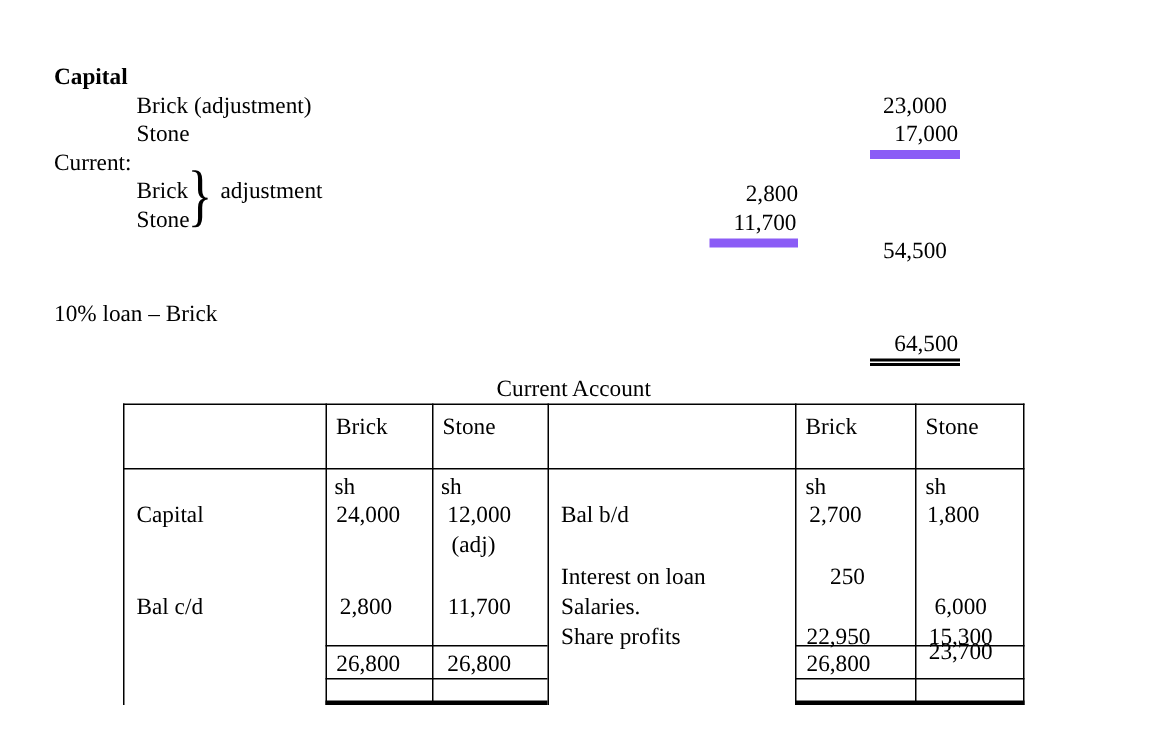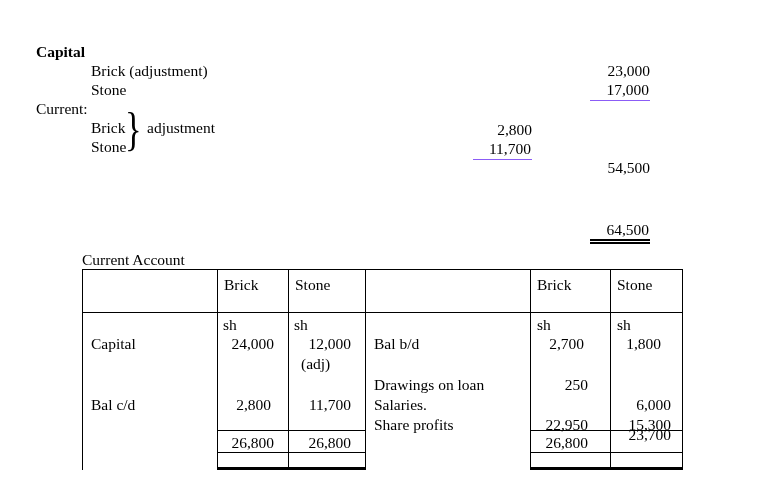--- a/index.html
+++ b/index.html
@@ -2,32 +2,32 @@
 <html><head>
 <meta charset="utf-8">
 <style>
   html,body{margin:0;padding:0;background:#ffffff;}
   #page{position:relative;width:766px;height:496px;background:#ffffff;
         font-family:"Liberation Serif",serif;font-size:15.5px;color:#000;overflow:hidden;}
   .abs{position:absolute;white-space:nowrap;line-height:19px;}
   .b{font-weight:bold;}
   
   .num-mid{position:absolute;left:452px;width:80px;text-align:right;line-height:19px;}
-  .num-right{position:absolute;left:570px;width:80px;text-align:right;line-height:19px;}
-  .u{display:inline-block;border-bottom:1px solid #8b5cf6;padding:0 1px 1px 16px;}
+  .num-right{position:absolute;left:570px;width:80px;text-align:center;line-height:19px;}
+  .u{display:inline-block;border-bottom:6px solid #8b5cf6;padding:0 1px 1px 16px;}
   .uu{display:inline-block;border-bottom:5px double #000;padding:0 1px 0 16px;}
   .brace{position:absolute;left:125px;top:107px;font-size:46px;line-height:46px;
          font-weight:400;transform:scaleX(.75);transform-origin:left center;}
   
   #acct{position:absolute;left:82px;top:269px;width:602px;height:203px;}
   .vln{position:absolute;top:0;width:1px;height:201px;background:#000;}
   .hln{position:absolute;height:1px;background:#000;}
   .hln3{position:absolute;height:3px;background:#000;}
   .tc{position:absolute;line-height:19px;white-space:nowrap;}
-  .tr{text-align:right;}
+  .tr{text-align:center;}
 </style>
 </head>
 <body>
 
 <div id="page">
 
   <div class="abs b" style="left:36px;top:42px">Capital</div>
 
   <div class="abs" style="left:91px;top:61px">Brick (adjustment)</div>
   <div class="num-right" style="top:61px">23,000</div>
@@ -41,24 +41,25 @@
   <div class="brace">}</div>
   <div class="abs" style="left:147px;top:118px">adjustment</div>
   <div class="num-mid" style="top:120px">2,800</div>
 
   <div class="abs" style="left:91px;top:137px">Stone</div>
   <div class="num-mid" style="top:139px"><span class="u">11,700</span></div>
 
   <div class="num-right" style="top:158px">54,500</div>
 
 
+  <div class="abs" style="left:36px;top:200px">10% loan – Brick</div>
 
   <div class="num-right" style="top:220px"><span class="uu">64,500</span></div>
 
-  <div class="abs" style="left:82px;top:250px;width:601px;text-align:left;white-space:nowrap">Current Account</div>
+  <div class="abs" style="left:82px;top:250px;width:601px;text-align:center;white-space:nowrap">Current Account</div>
 
   <div id="acct">
 
     <div class="vln" style="left:0"></div>
     <div class="vln" style="left:135px"></div>
     <div class="vln" style="left:206px"></div>
     <div class="vln" style="left:283px"></div>
     <div class="vln" style="left:448px"></div>
     <div class="vln" style="left:528px"></div>
     <div class="vln" style="left:600px"></div>
@@ -85,21 +86,21 @@
     <div class="tc tr" style="left:135px;top:126px;width:54px">2,800</div>
     <div class="tc tr" style="left:135px;top:164px;width:57px">26,800</div>
 
     <div class="tc" style="left:212px;top:46px">sh</div>
     <div class="tc tr" style="left:206px;top:65px;width:63px">12,000</div>
     <div class="tc" style="left:219px;top:85px">(adj)</div>
     <div class="tc tr" style="left:206px;top:126px;width:63px">11,700</div>
     <div class="tc tr" style="left:206px;top:164px;width:63px">26,800</div>
 
     <div class="tc" style="left:292px;top:65px">Bal b/d</div>
-    <div class="tc" style="left:292px;top:106px">Drawings on loan</div>
+    <div class="tc" style="left:292px;top:106px">Interest on loan</div>
     <div class="tc" style="left:292px;top:126px">Salaries.</div>
     <div class="tc" style="left:292px;top:146px">Share profits</div>
 
     <div class="tc" style="left:455px;top:46px">sh</div>
     <div class="tc tr" style="left:448px;top:65px;width:54px">2,700</div>
     <div class="tc tr" style="left:460px;top:106px;width:46px">250</div>
     <div class="tc tr" style="left:448px;top:146px;width:58px">22,950</div>
     <div class="tc tr" style="left:448px;top:164px;width:58px">26,800</div>
 
     <div class="tc" style="left:535px;top:46px">sh</div>

